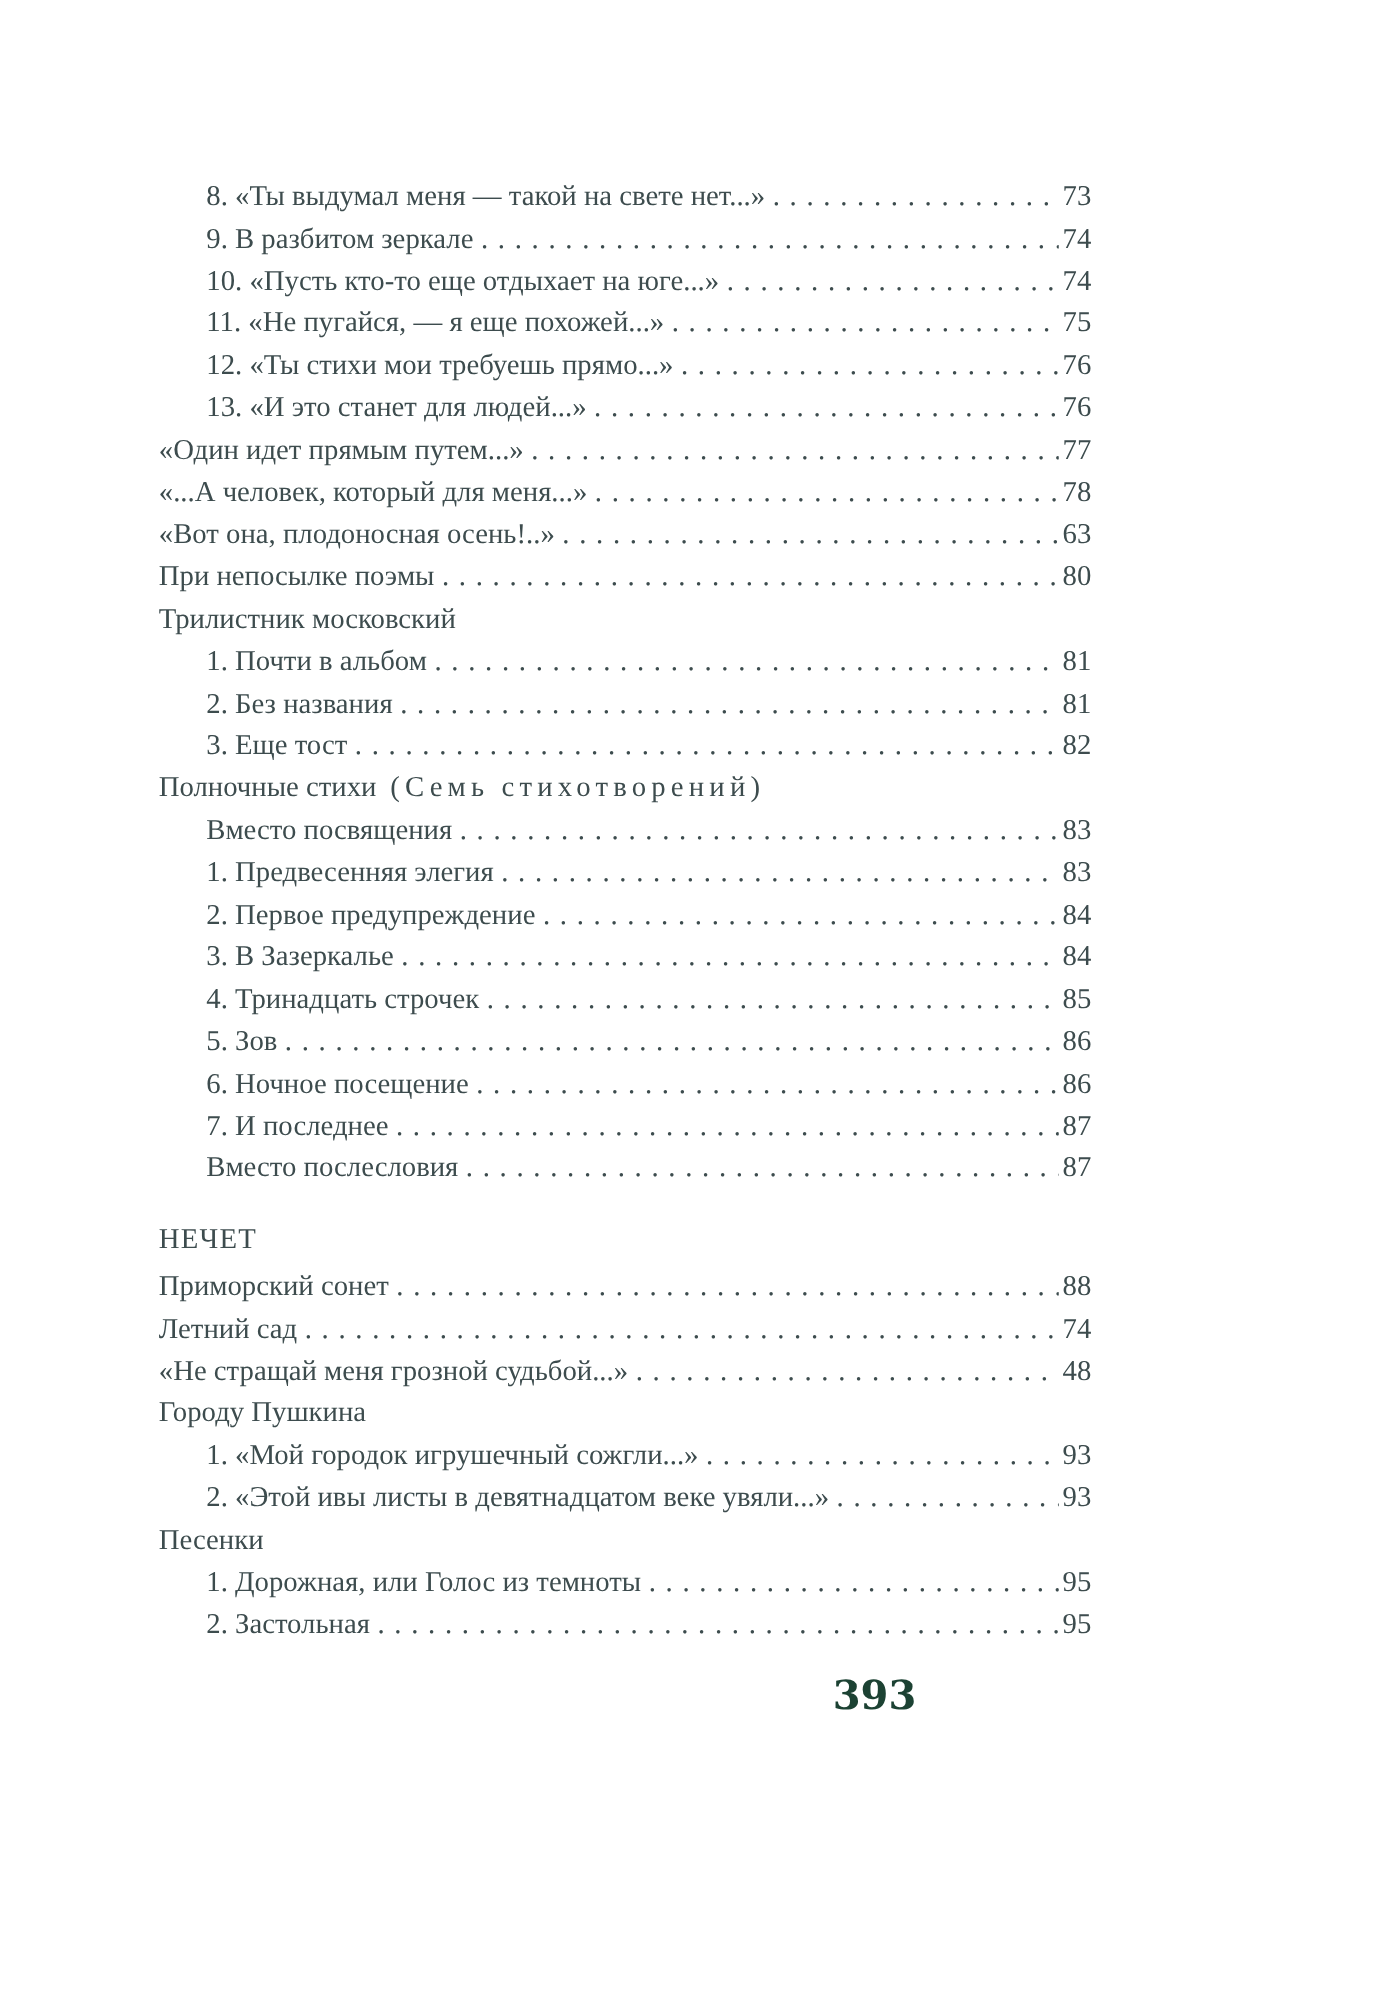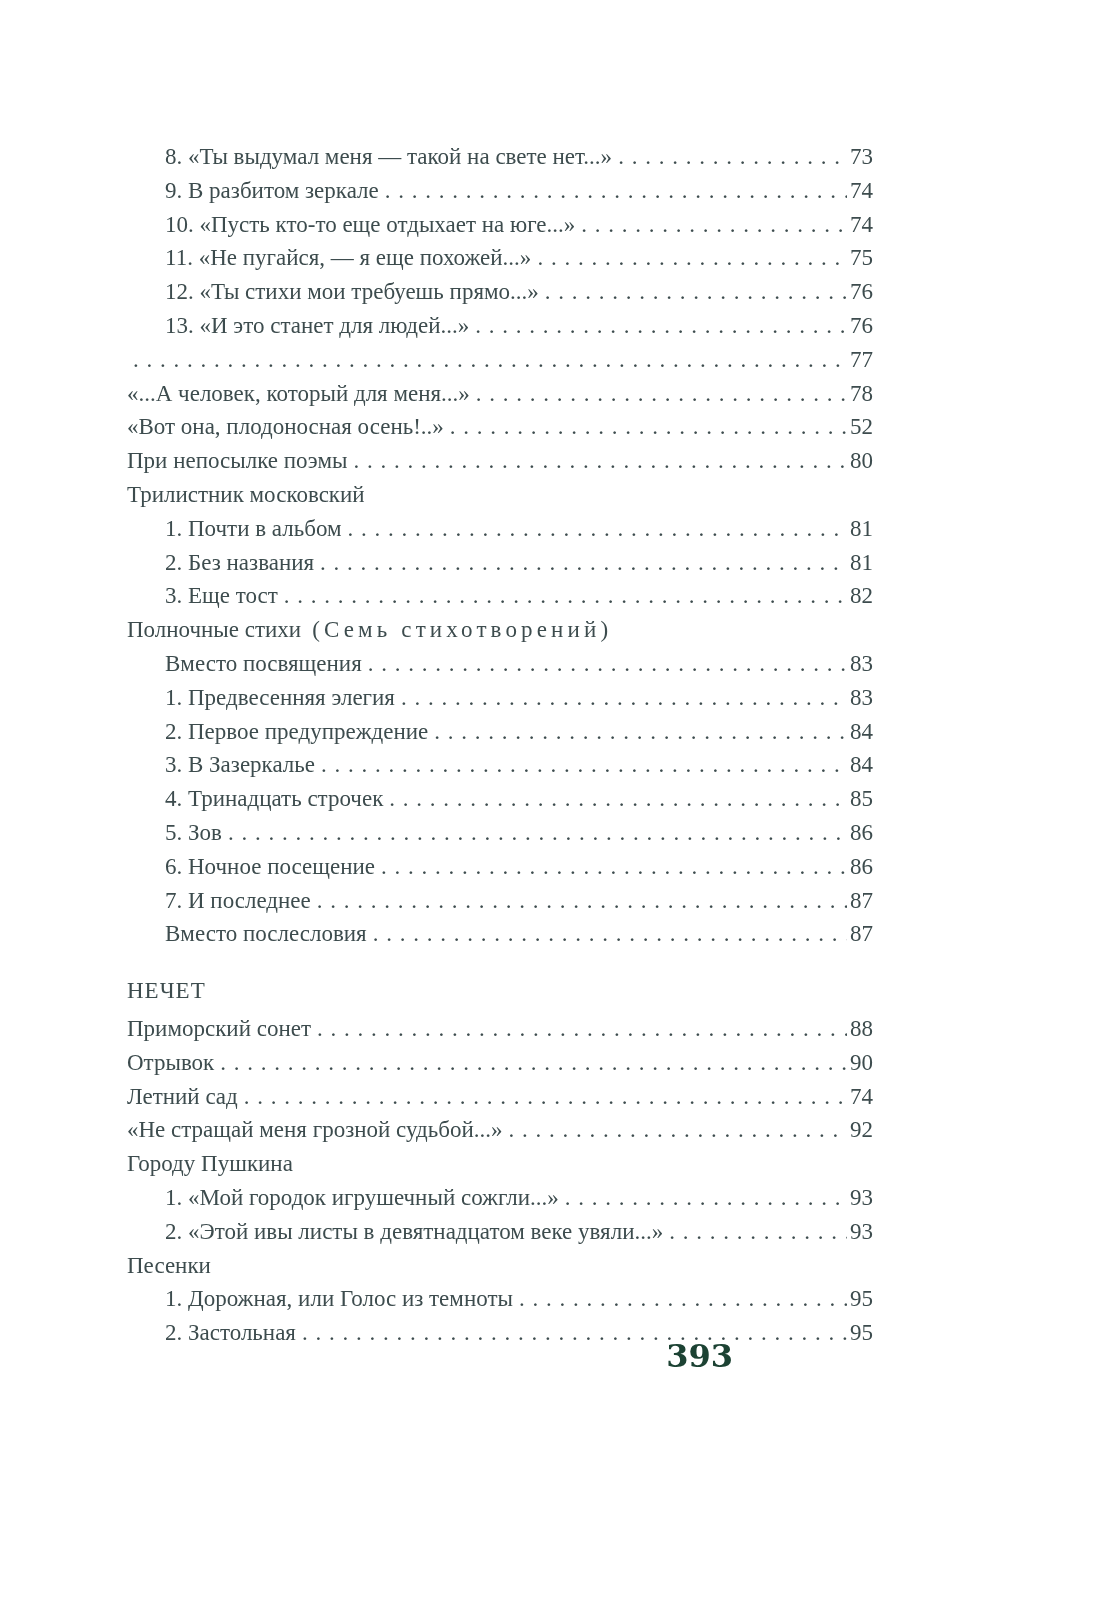--- a/index.html
+++ b/index.html
@@ -75,32 +75,33 @@
         <span class="label">12. «Ты стихи мои требуешь прямо...»</span>
         <span class="leader"></span>
         <span class="page-num">76</span>
       </div>
       <div class="row indent-1">
         <span class="label">13. «И это станет для людей...»</span>
         <span class="leader"></span>
         <span class="page-num">76</span>
       </div>
       <div class="row">
+        <span class="label">«Один идет прямым путем...»</span>
         <span class="leader"></span>
         <span class="page-num">77</span>
       </div>
       <div class="row">
         <span class="label">«...А человек, который для меня...»</span>
         <span class="leader"></span>
         <span class="page-num">78</span>
       </div>
       <div class="row">
         <span class="label">«Вот она, плодоносная осень!..»</span>
         <span class="leader"></span>
-        <span class="page-num">52</span>
+        <span class="page-num">63</span>
       </div>
       <div class="row">
         <span class="label">При непосылке поэмы</span>
         <span class="leader"></span>
         <span class="page-num">80</span>
       </div>
       <div class="row">
         <span class="label">Трилистник московский</span>
       </div>
       <div class="row indent-1">
@@ -169,33 +170,28 @@
       </div>
       <div class="row section">
         <span class="label">НЕЧЕТ</span>
       </div>
       <div class="row">
         <span class="label">Приморский сонет</span>
         <span class="leader"></span>
         <span class="page-num">88</span>
       </div>
       <div class="row">
-        <span class="label">Отрывок</span>
-        <span class="leader"></span>
-        <span class="page-num">90</span>
-      </div>
-      <div class="row">
         <span class="label">Летний сад</span>
         <span class="leader"></span>
         <span class="page-num">74</span>
       </div>
       <div class="row">
         <span class="label">«Не стращай меня грозной судьбой...»</span>
         <span class="leader"></span>
-        <span class="page-num">92</span>
+        <span class="page-num">48</span>
       </div>
       <div class="row">
         <span class="label">Городу Пушкина</span>
       </div>
       <div class="row indent-1">
         <span class="label">1. «Мой городок игрушечный сожгли...»</span>
         <span class="leader"></span>
         <span class="page-num">93</span>
       </div>
       <div class="row indent-1">

